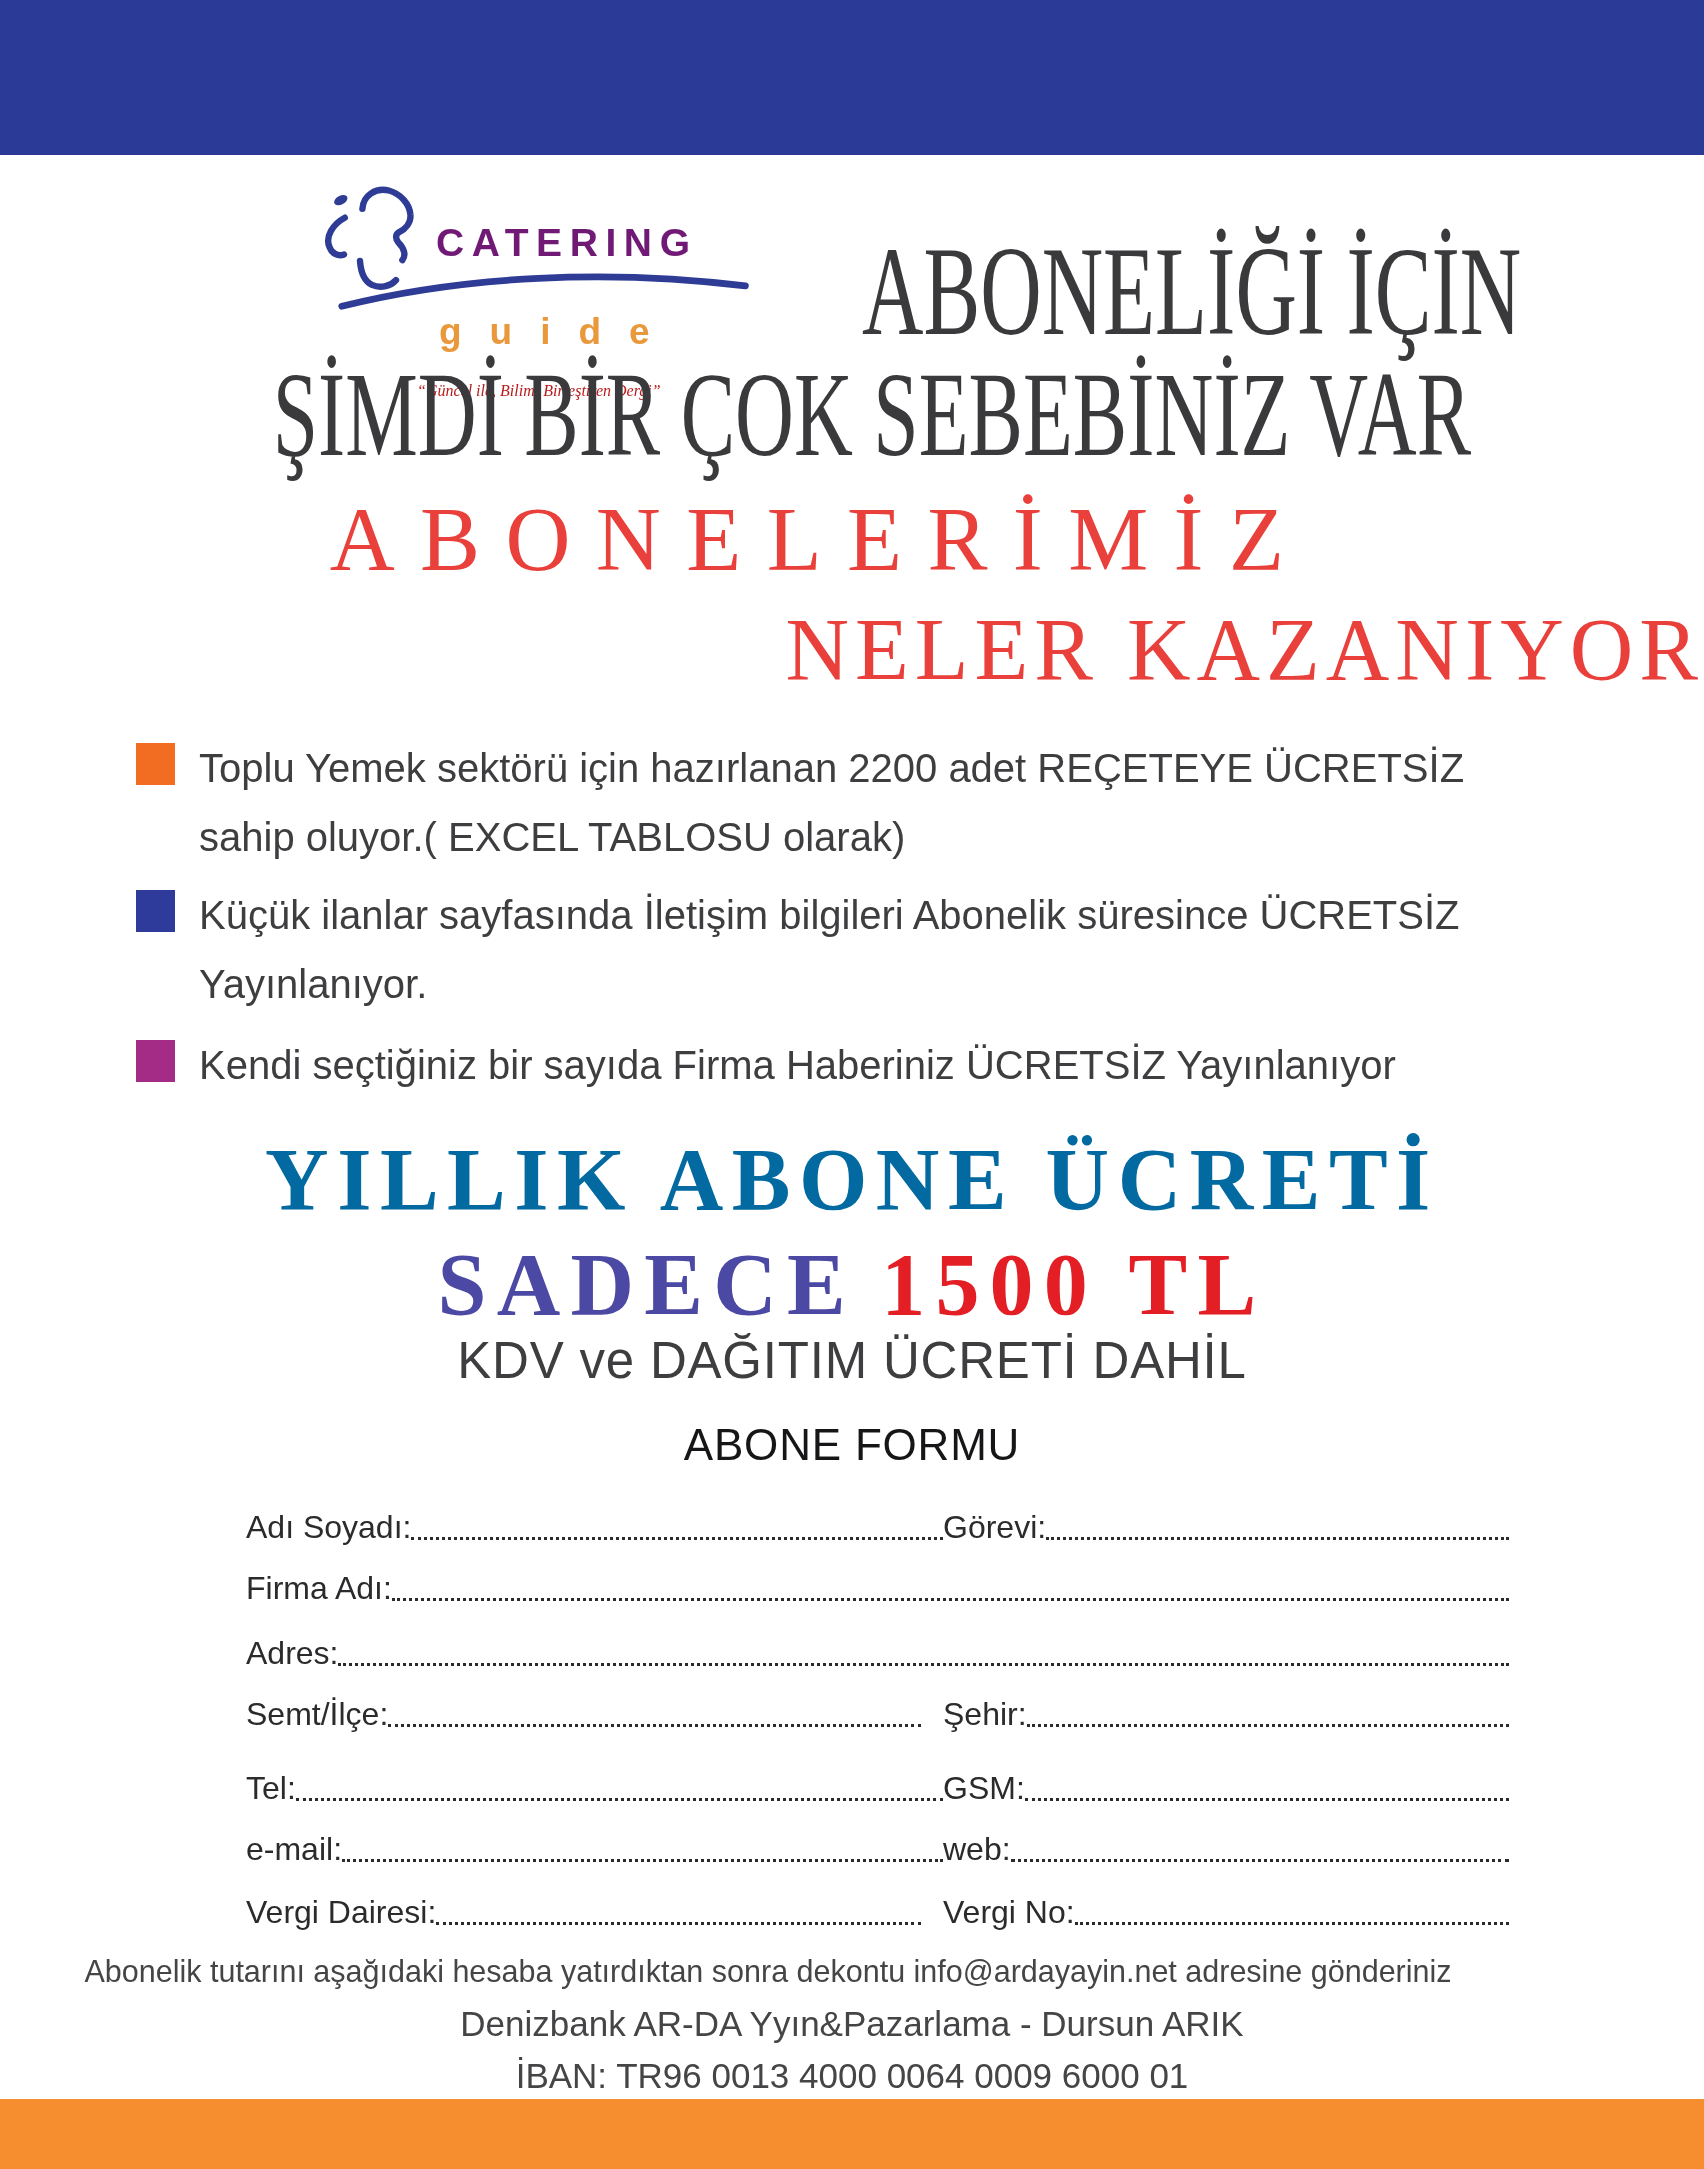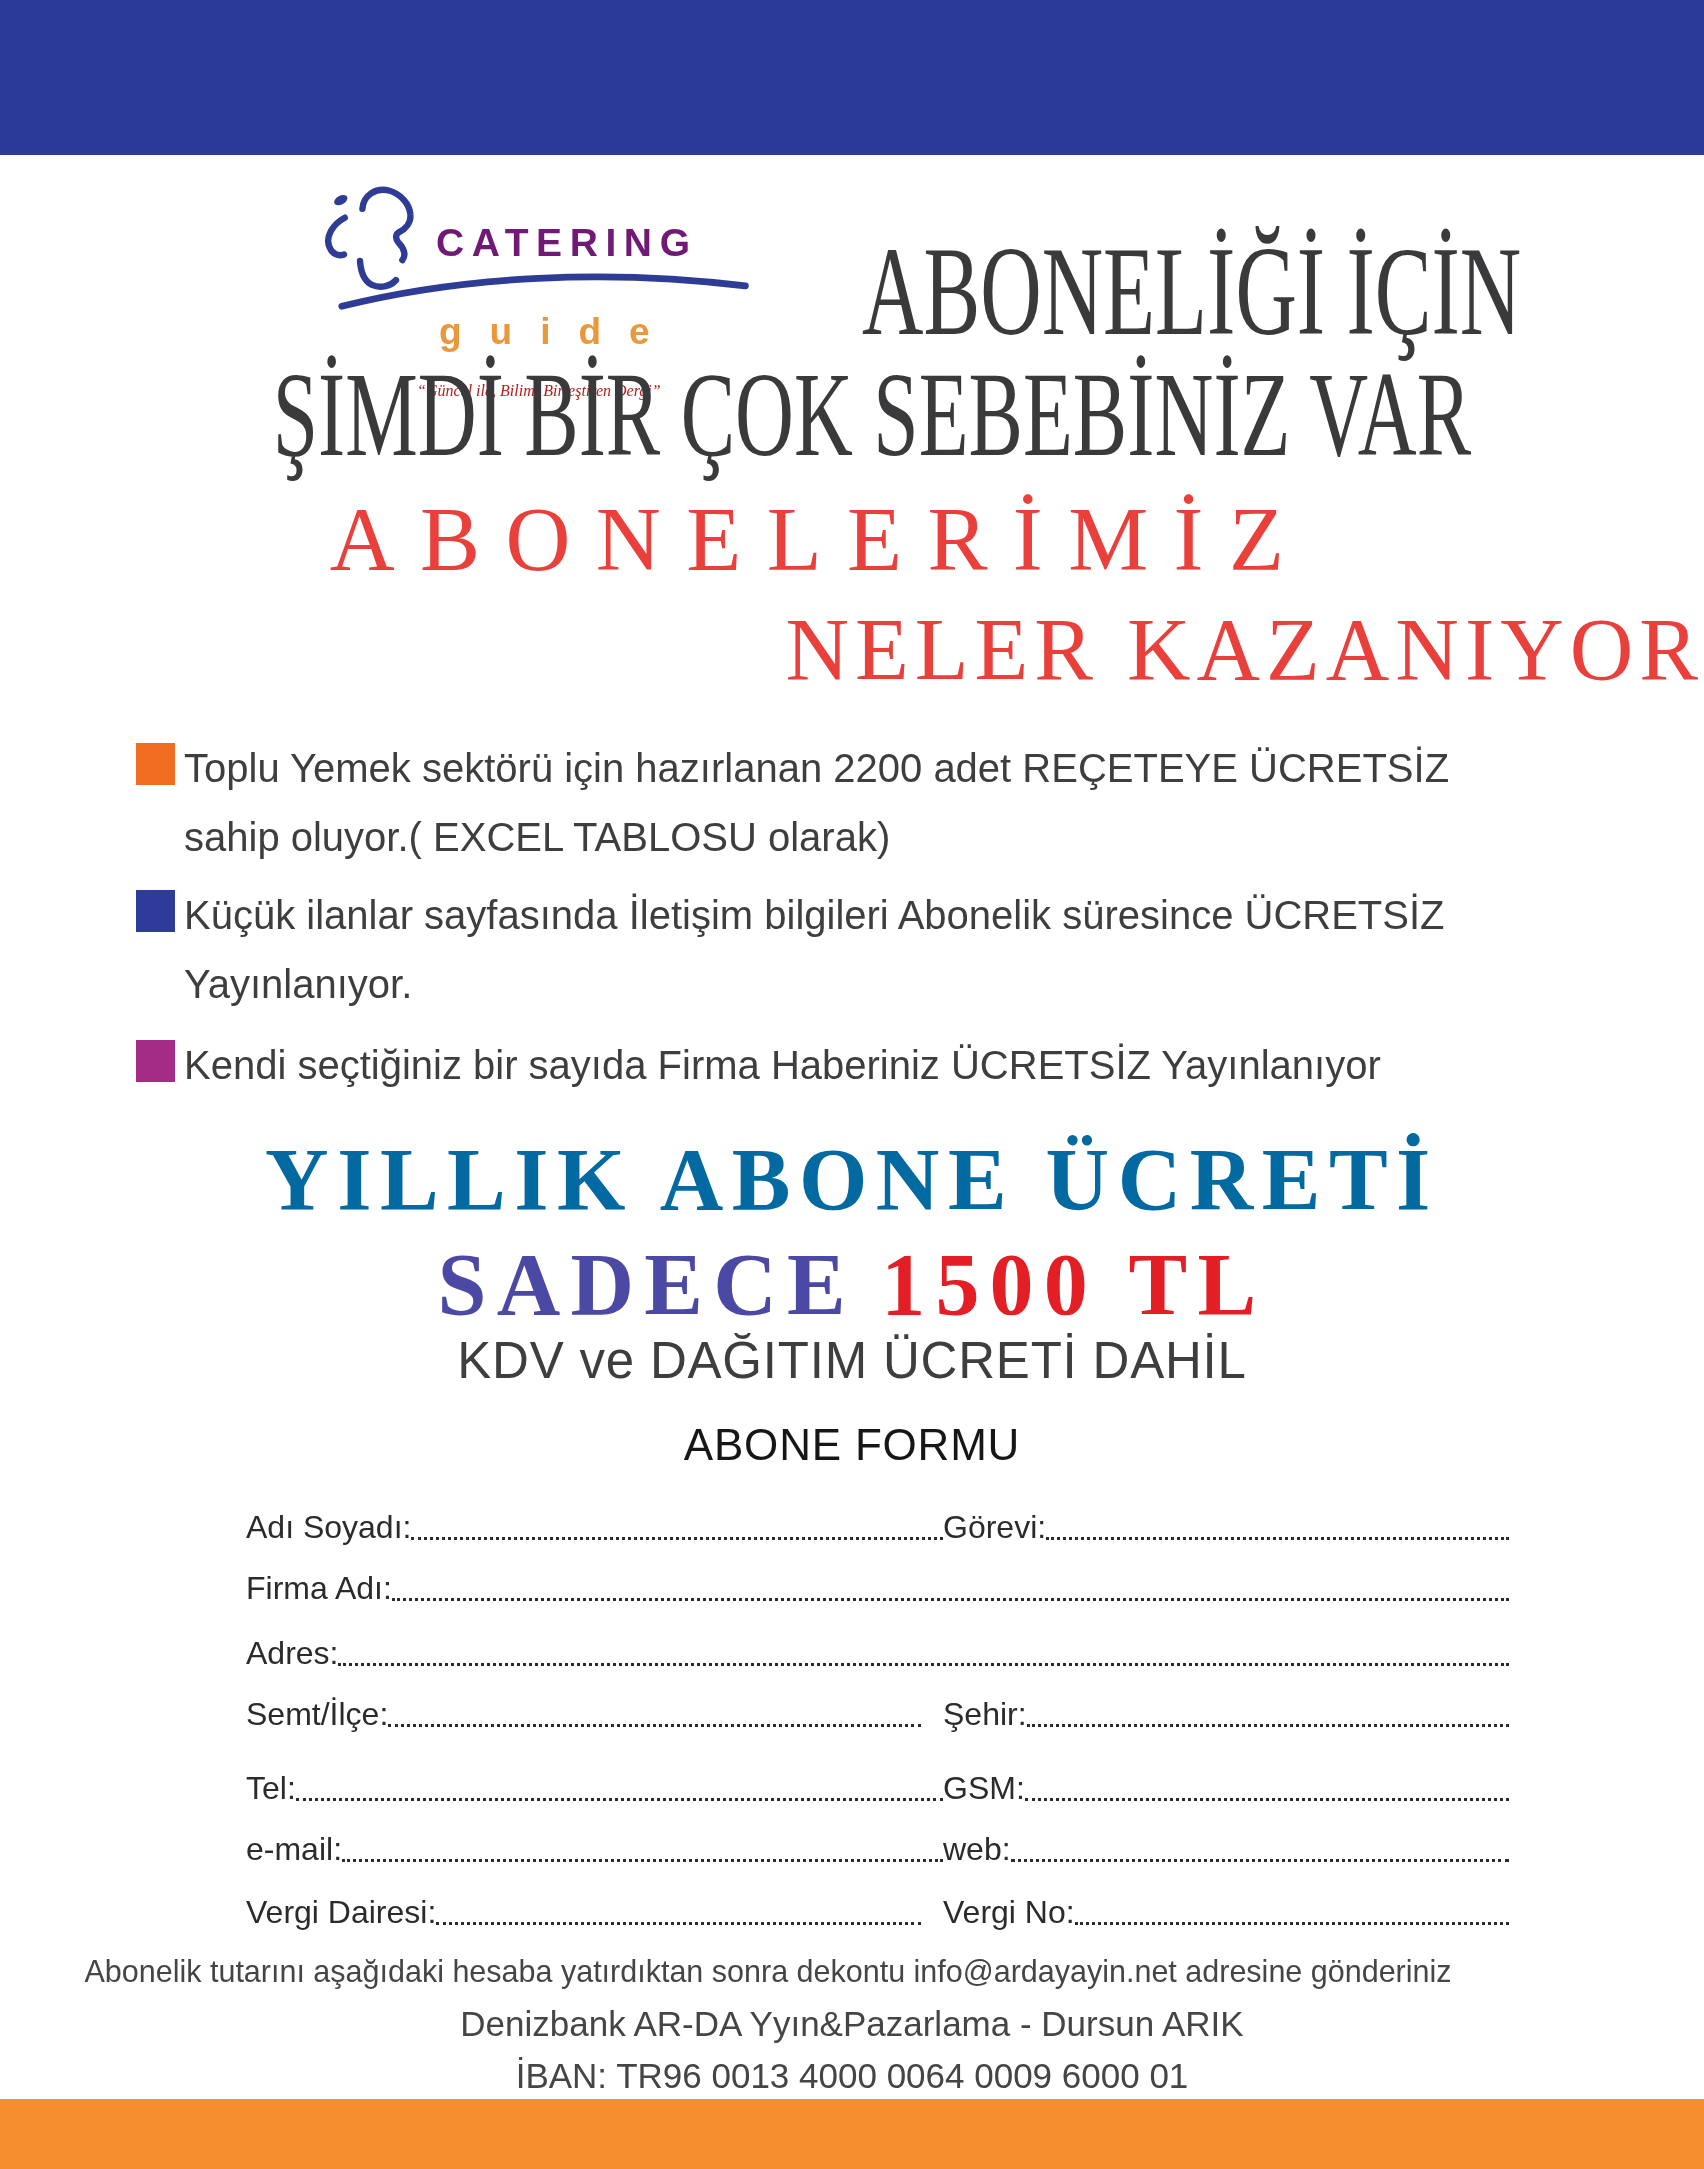--- a/index.html
+++ b/index.html
@@ -25,21 +25,21 @@
   .h1a{position:absolute;left:746px;top:222px;width:703px;text-align:center;
        font-size:127px;line-height:1.1;color:#3A3A3C;transform:scaleX(0.67);white-space:nowrap;}
   .h1b{position:absolute;left:0;top:349px;width:1704px;text-align:center;
        font-size:120px;line-height:1.1;color:#3A3A3C;transform:scaleX(0.68);white-space:nowrap;}
   .promo1{position:absolute;left:0;top:490px;width:1639px;text-align:center;
        font-size:90px;line-height:1.1;color:#E9403B;letter-spacing:25.4px;white-space:nowrap;}
   .promo2{position:absolute;left:0;top:602px;width:1704px;text-align:right;
        font-size:88px;line-height:1.1;color:#E9403B;letter-spacing:6px;white-space:nowrap;}
 
   
-  .benefit{position:absolute;left:136px;width:1441px;display:flex;gap:9px;}
+  .benefit{position:absolute;left:136px;width:1441px;display:flex;gap:24px;}
   .benefit.b1{top:734px;}
   .benefit.b2{top:881px;}
   .benefit.b3{top:1031px;}
   .bullet-square{width:39px;height:42px;flex:0 0 39px;margin-top:8.5px;}
   .benefit-text{font-size:40px;line-height:1.72;color:#3E3E40;}
 
   
   .price-title{position:absolute;left:0;top:1132px;width:1704px;text-align:center;
        font-size:88px;font-weight:bold;line-height:1.1;color:#0369a1;letter-spacing:8.5px;white-space:nowrap;}
   .price-line{position:absolute;left:0;top:1237px;width:1704px;text-align:center;

